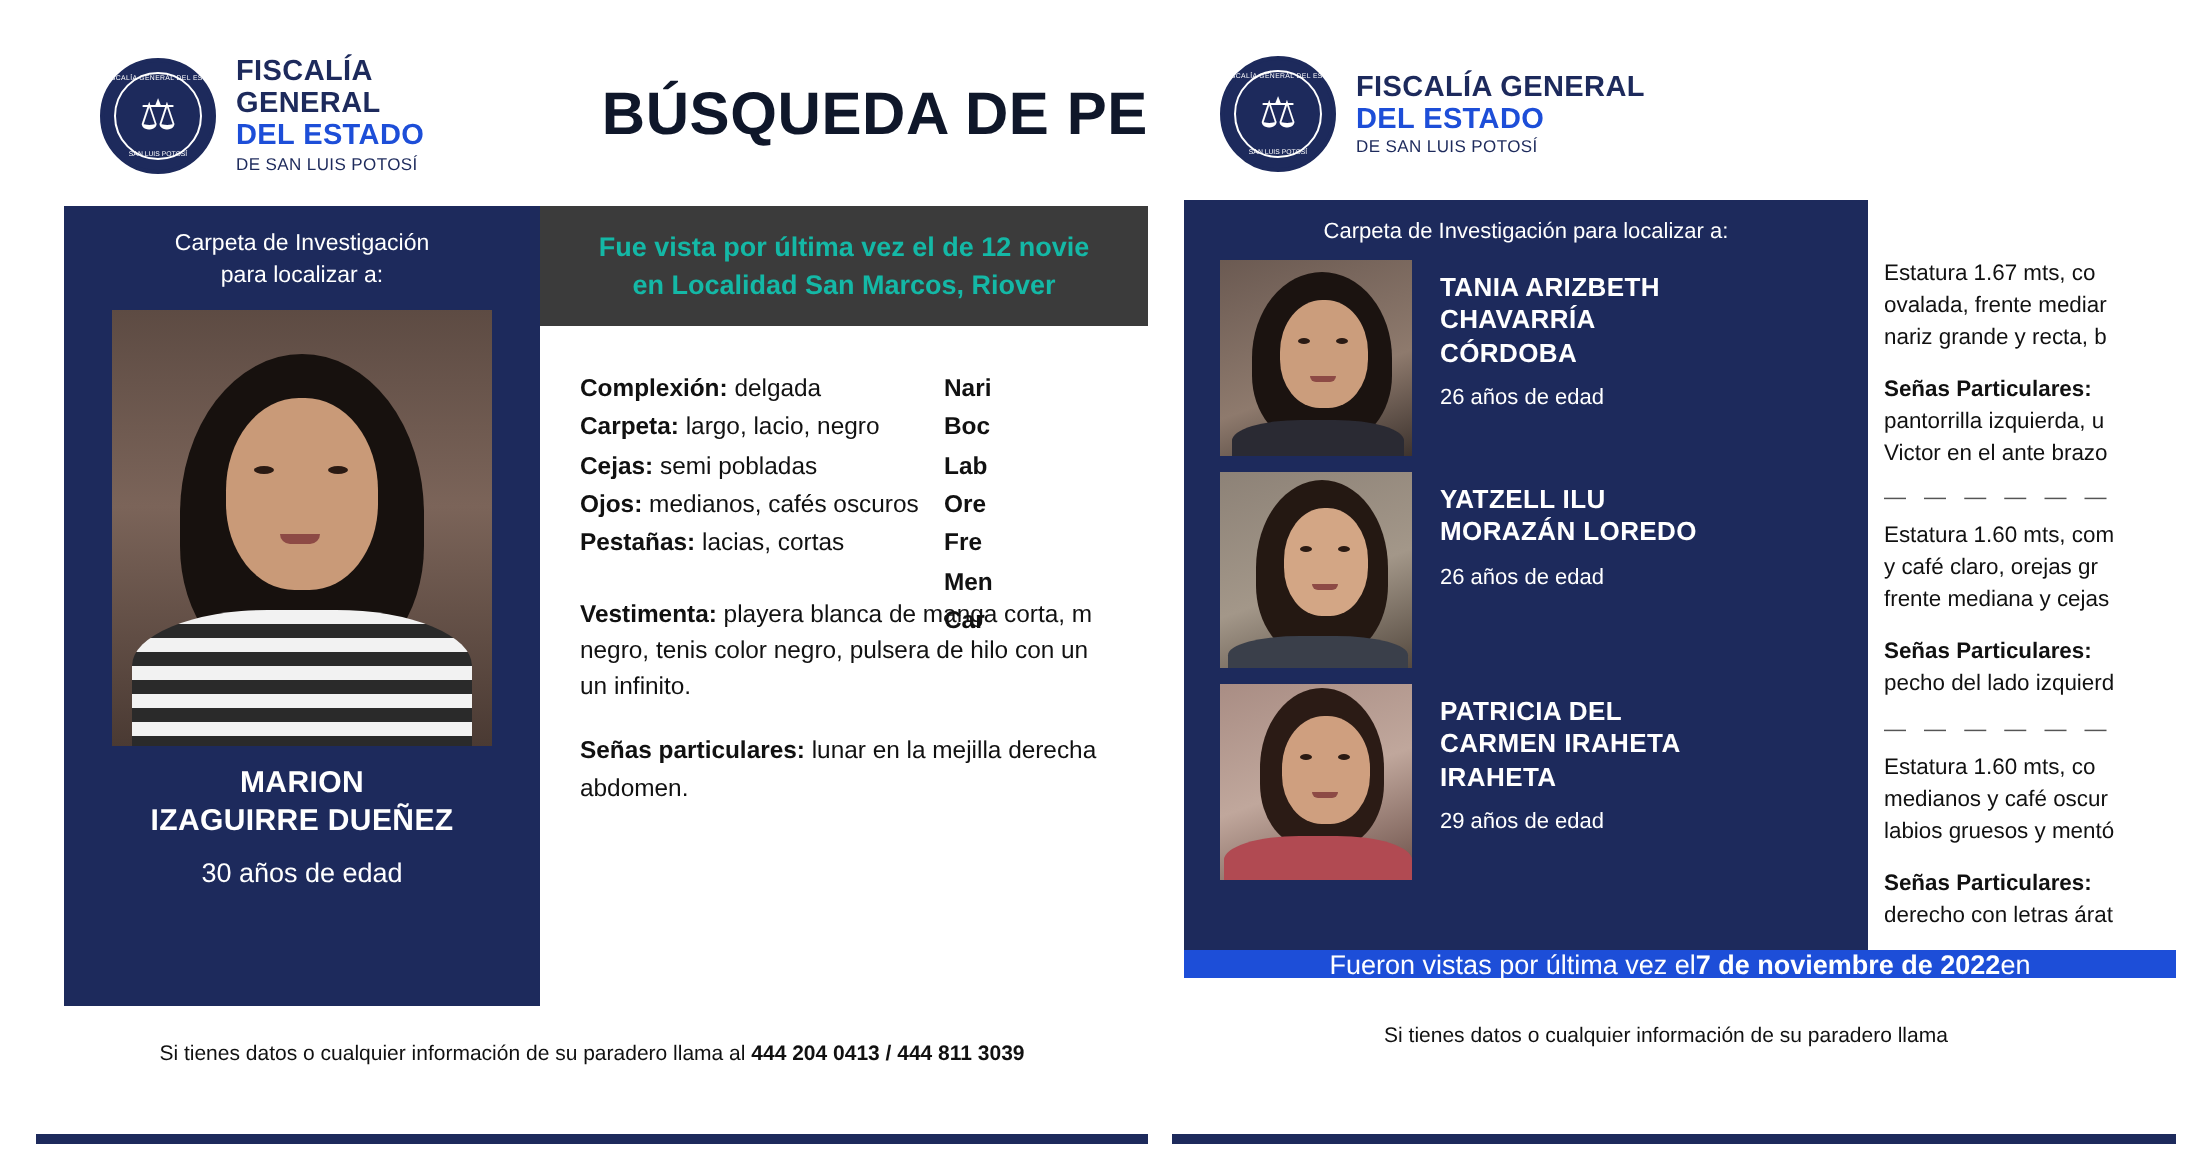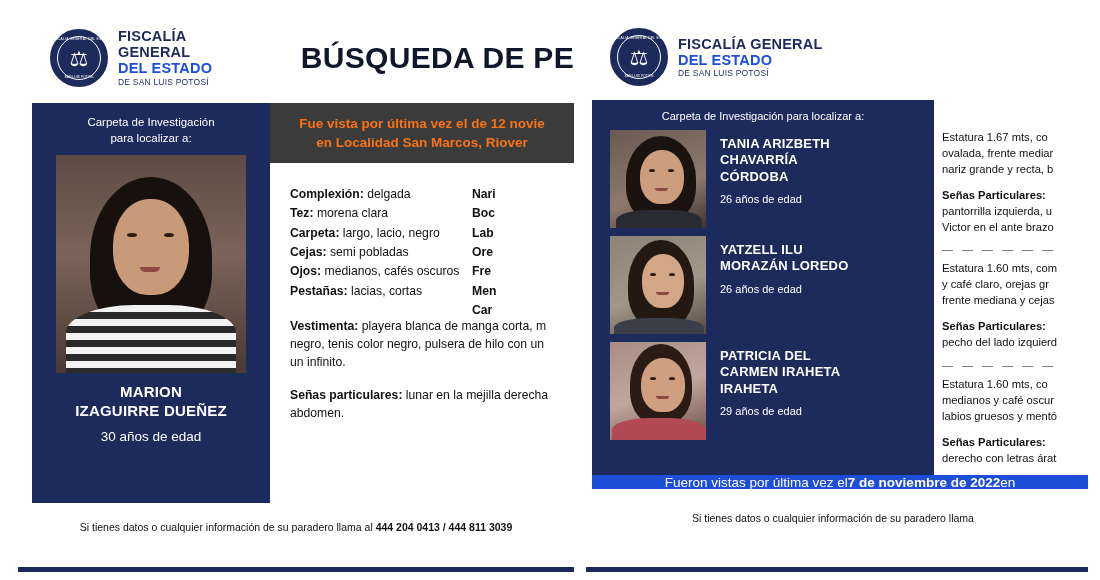--- a/index.html
+++ b/index.html
@@ -163,21 +163,21 @@
   }
 
   .lp-right {
     position: absolute;
     left: 252px; top: 0;
     right: 0;
     height: 400px;
   }
   .lp-graybar {
     background: #3b3b3b;
-    color: #f97316;
+    color: #14b8a6;
     height: 60px;
     display: flex;
     flex-direction: column;
     align-items: center;
     justify-content: center;
     text-align: center;
     font-size: 13.5px;
     font-weight: bold;
     line-height: 1.45;
     padding: 0 6px;
@@ -420,21 +420,20 @@
 
       <div class="lp-right">
         <div class="lp-graybar">
           <div>Fue vista por última vez el de 12 novie</div>
           <div>en Localidad San Marcos, Riover</div>
         </div>
 
         <div class="lp-details">
           <div class="lp-col-a">
             <div><b>Complexión:</b> <span>delgada</span></div>
-            <div><b>Tez:</b> <span>morena clara</span></div>
             <div><b>Carpeta:</b> <span>largo, lacio, negro</span></div>
             <div><b>Cejas:</b> <span>semi pobladas</span></div>
             <div><b>Ojos:</b> <span>medianos, cafés oscuros</span></div>
             <div><b>Pestañas:</b> <span>lacias, cortas</span></div>
           </div>
 
           <div class="lp-col-b">
             <div><b>Nari</b></div>
             <div><b>Boc</b></div>
             <div><b>Lab</b></div>

